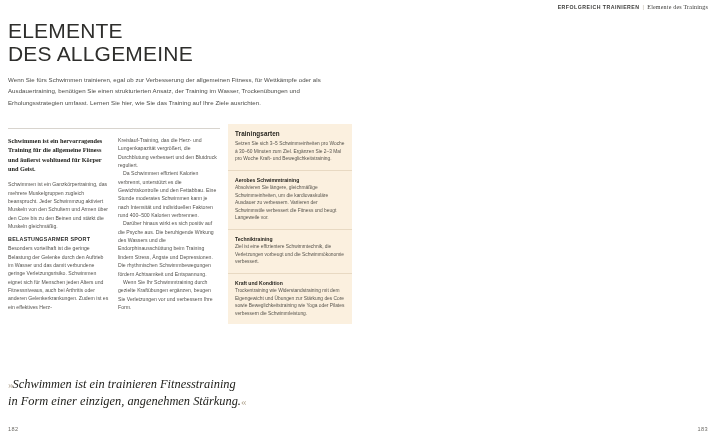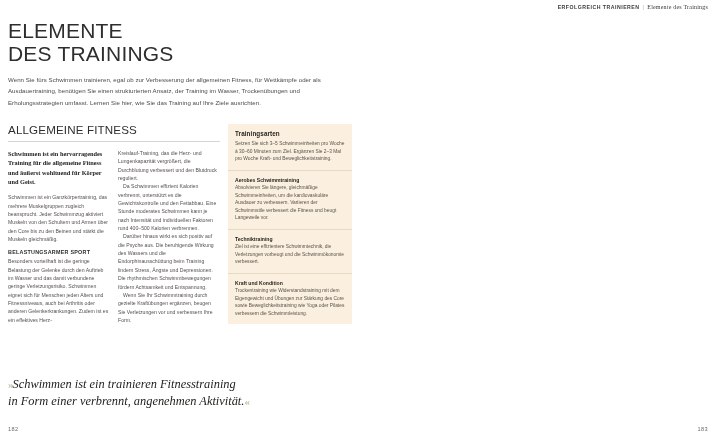--- a/index.html
+++ b/index.html
@@ -205,27 +205,26 @@
 </head>
 <body>
 
 <div class="page">
 
   <div class="page-left">
 
     <div class="title-block">
       <h1 class="maintitle">
         <span>ELEMENTE</span><br>
-        <span>DES TRAININGS</span>
+        <span>DES ALLGEMEINE</span>
       </h1>
       <p class="intro-para">Wenn Sie fürs Schwimmen trainieren, egal ob zur Verbesserung der allgemeinen Fitness, für Wettkämpfe oder als Ausdauertraining, benötigen Sie einen strukturierten Ansatz, der Training im Wasser, Trockenübungen und Erholungsstrategien umfasst. Lernen Sie hier, wie Sie das Training auf Ihre Ziele ausrichten.</p>
     </div>
 
     <div class="left-section">
-      <h2 class="sectiontitle">ALLGEMEINE FITNESS</h2>
       <div style="height:5px"></div>
       <hr class="hr-thin">
       <div class="cols2">
         <div class="col">
           <p class="lead">Schwimmen ist ein hervorragendes Training für die allgemeine Fitness und äußerst wohltuend für Körper und Geist.</p>
           <p class="body-text">Schwimmen ist ein Ganzkörpertraining, das mehrere Muskelgruppen zugleich beansprucht. Jeder Schwimmzug aktiviert Muskeln von den Schultern und Armen über den Core bis zu den Beinen und stärkt die Muskeln gleichmäßig.</p>
           <div class="subhead">BELASTUNGSARMER SPORT</div>
           <p class="body-text">Besonders vorteilhaft ist die geringe Belastung der Gelenke durch den Auftrieb im Wasser und das damit verbundene geringe Verletzungsrisiko. Schwimmen eignet sich für Menschen jeden Alters und Fitnessniveaus, auch bei Arthritis oder anderen Gelenkerkrankungen. Zudem ist es ein effektives Herz-</p>
         </div>
         <div class="col">
@@ -251,21 +250,21 @@
         <p class="sb-text">Ziel ist eine effizientere Schwimmtechnik, die Verletzungen vorbeugt und die Schwimmökonomie verbessert.</p>
       </div>
       <div class="sb-block">
         <p class="sb-sub">Kraft und Kondition</p>
         <p class="sb-text">Trockentraining wie Widerstandstraining mit dem Eigengewicht und Übungen zur Stärkung des Core sowie Beweglichkeitstraining wie Yoga oder Pilates verbessern die Schwimmleistung.</p>
       </div>
     </aside>
 
     <div class="quote">
       <span class="gm">»</span><span>Schwimmen ist ein trainieren Fitnesstraining</span><br>
-      <span>in Form einer verbrennt, angenehmen Aktivität.</span><span class="gm">«</span>
+      <span>in Form einer einzigen, angenehmen Stärkung.</span><span class="gm">«</span>
     </div>
 
     <div class="folio folio-left">182</div>
   </div>
 
   <div class="page-right">
 
     <div class="runhead">
       <span class="rh-chapter">ERFOLGREICH TRAINIEREN</span><span class="rh-sep">|</span><span class="rh-topic">Elemente des Trainings</span>
     </div>

